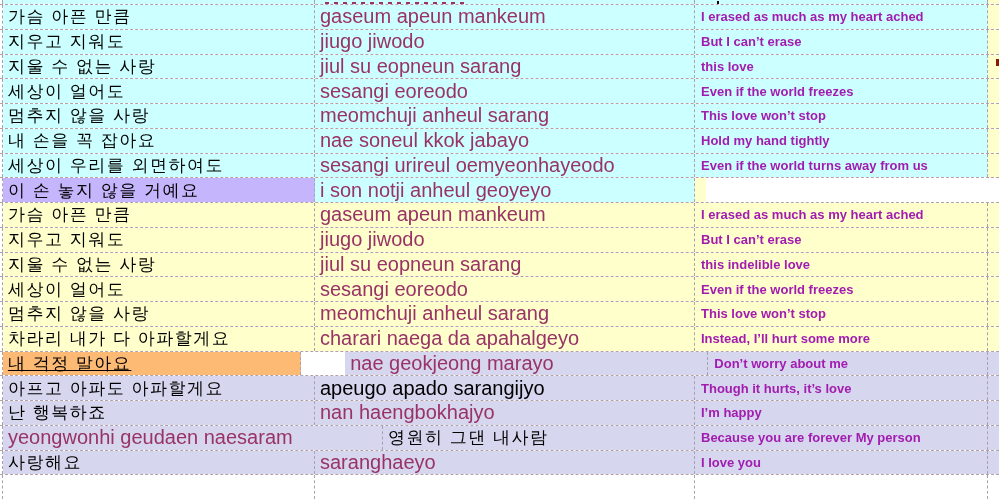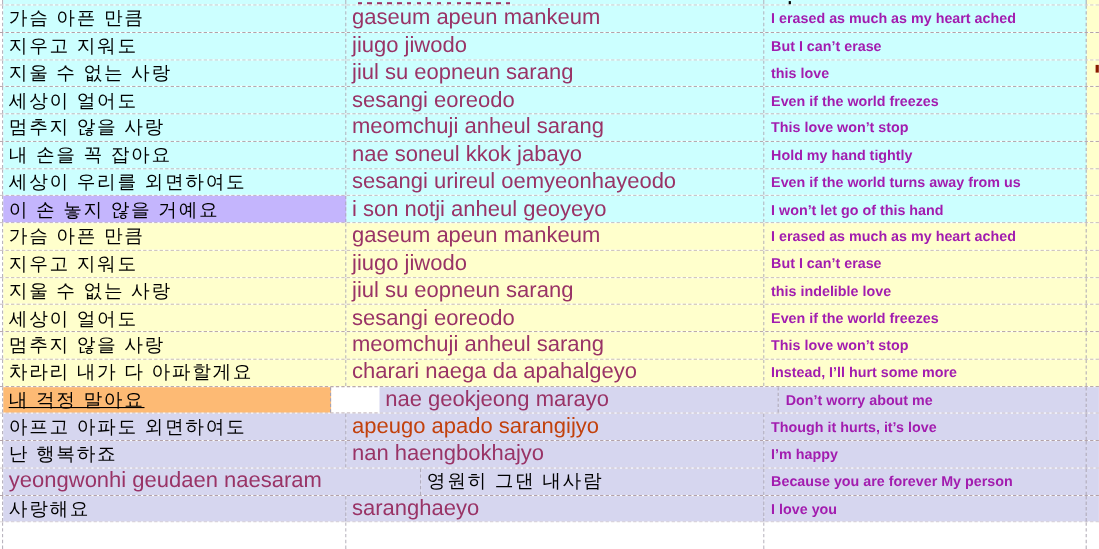--- a/index.html
+++ b/index.html
@@ -142,23 +142,20 @@
         </div>
         <div class="c c-edge" style="background: rgb(255, 255, 204);"></div>
       </div><div class="row">
         <div class="c c-margin" style="background: rgb(255, 255, 255);"></div>
         <div class="c c-kor" style="background: #c4b5fd;">
           <span>이 손 놓지 않을 거예요</span>
         </div>
         <div class="c c-rom" style="background: rgb(204, 255, 255);">
           <span style="color: rgb(153, 51, 102);">i son notji anheul geoyeyo</span>
         </div>
-        <div class="c c-eng" style="background: rgb(204, 255, 255);">
-          <span>I won’t let go of this hand</span>
-        </div>
         <div class="c c-edge" style="background: rgb(255, 255, 204);"></div>
       </div><div class="row">
         <div class="c c-margin" style="background: rgb(255, 255, 255);"></div>
         <div class="c c-kor" style="background: rgb(255, 255, 204);">
           <span>가슴 아픈 만큼</span>
         </div>
         <div class="c c-rom" style="background: rgb(255, 255, 204);">
           <span style="color: rgb(153, 51, 102);">gaseum apeun mankeum</span>
         </div>
         <div class="c c-eng" style="background: rgb(255, 255, 204);">
@@ -233,24 +230,24 @@
         <div class="c c-rom" style="background: rgb(214, 214, 239); margin-left: 44px;">
           <span style="color: rgb(153, 51, 102);">nae geokjeong marayo</span>
         </div>
         <div class="c c-eng" style="background: rgb(214, 214, 239);">
           <span>Don’t worry about me</span>
         </div>
         <div class="c c-edge" style="background: rgb(214, 214, 239);"></div>
       </div><div class="row">
         <div class="c c-margin" style="background: rgb(255, 255, 255);"></div>
         <div class="c c-kor" style="background: rgb(214, 214, 239);">
-          <span>아프고 아파도 외면하여도</span>
-        </div>
-        <div class="c c-rom" style="background: rgb(214, 214, 239);">
-          <span style="color: #c2410c;">apeugo apado sarangijyo</span>
+          <span>아프고 아파도 아파할게요</span>
+        </div>
+        <div class="c c-rom" style="background: rgb(214, 214, 239);">
+          <span style="color: #000000;">apeugo apado sarangijyo</span>
         </div>
         <div class="c c-eng" style="background: rgb(214, 214, 239);">
           <span>Though it hurts, it’s love</span>
         </div>
         <div class="c c-edge" style="background: rgb(214, 214, 239);"></div>
       </div><div class="row">
         <div class="c c-margin" style="background: rgb(255, 255, 255);"></div>
         <div class="c c-kor" style="background: rgb(214, 214, 239);">
           <span>난 행복하죠</span>
         </div>

